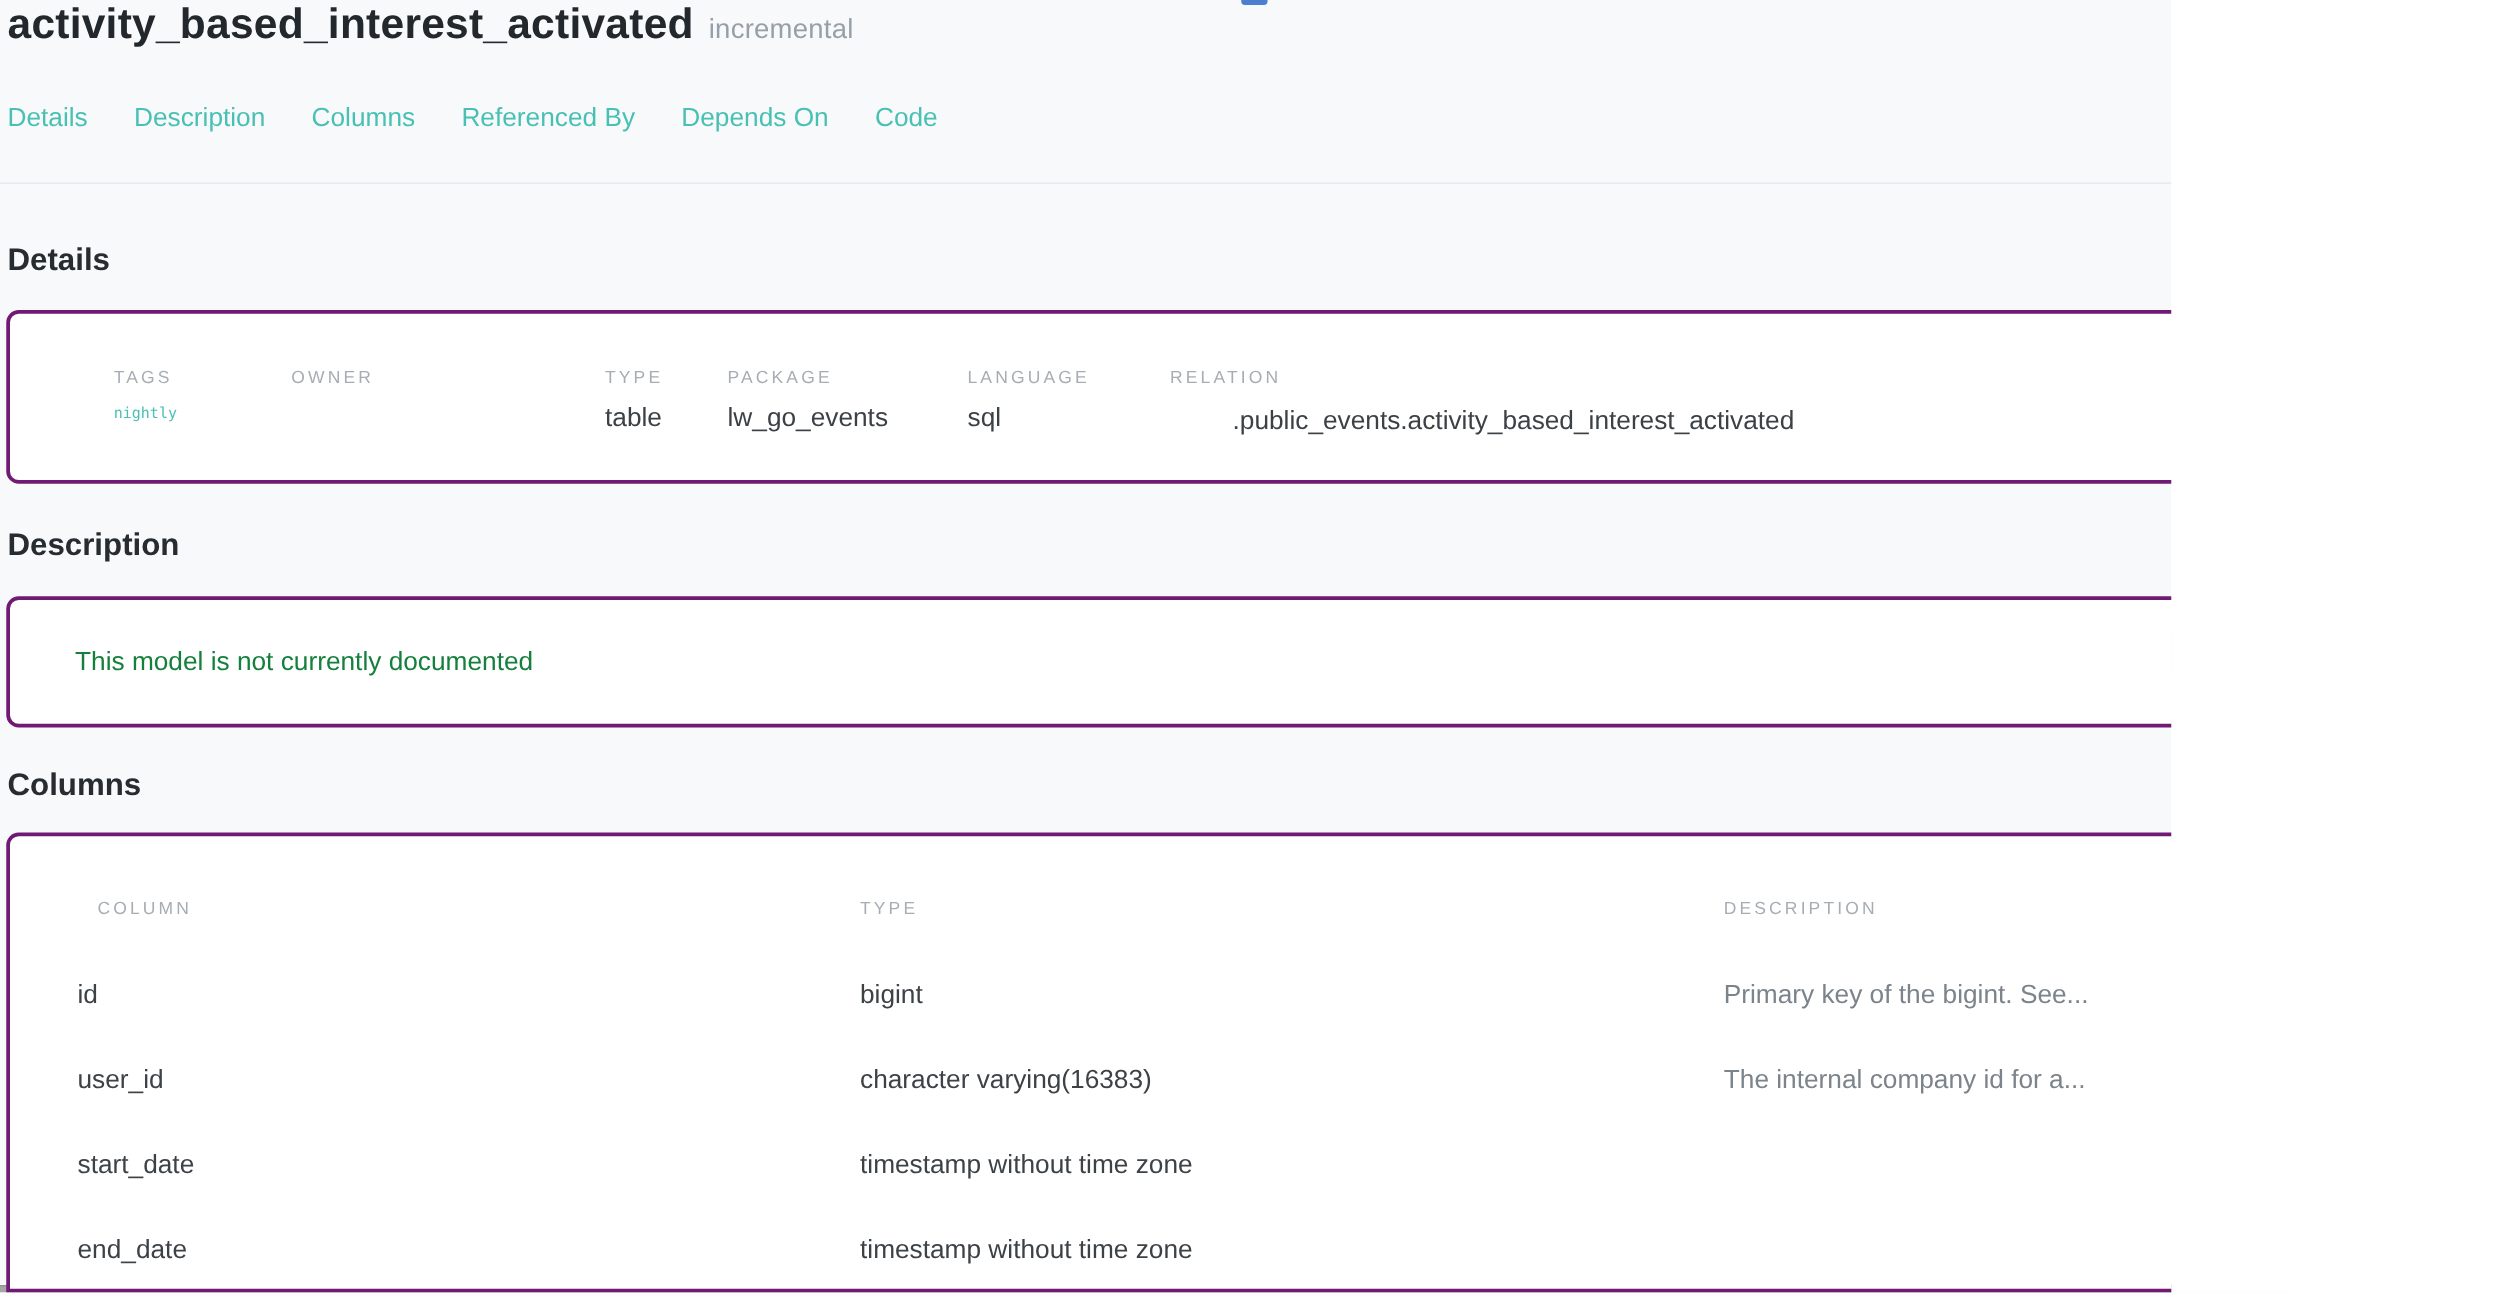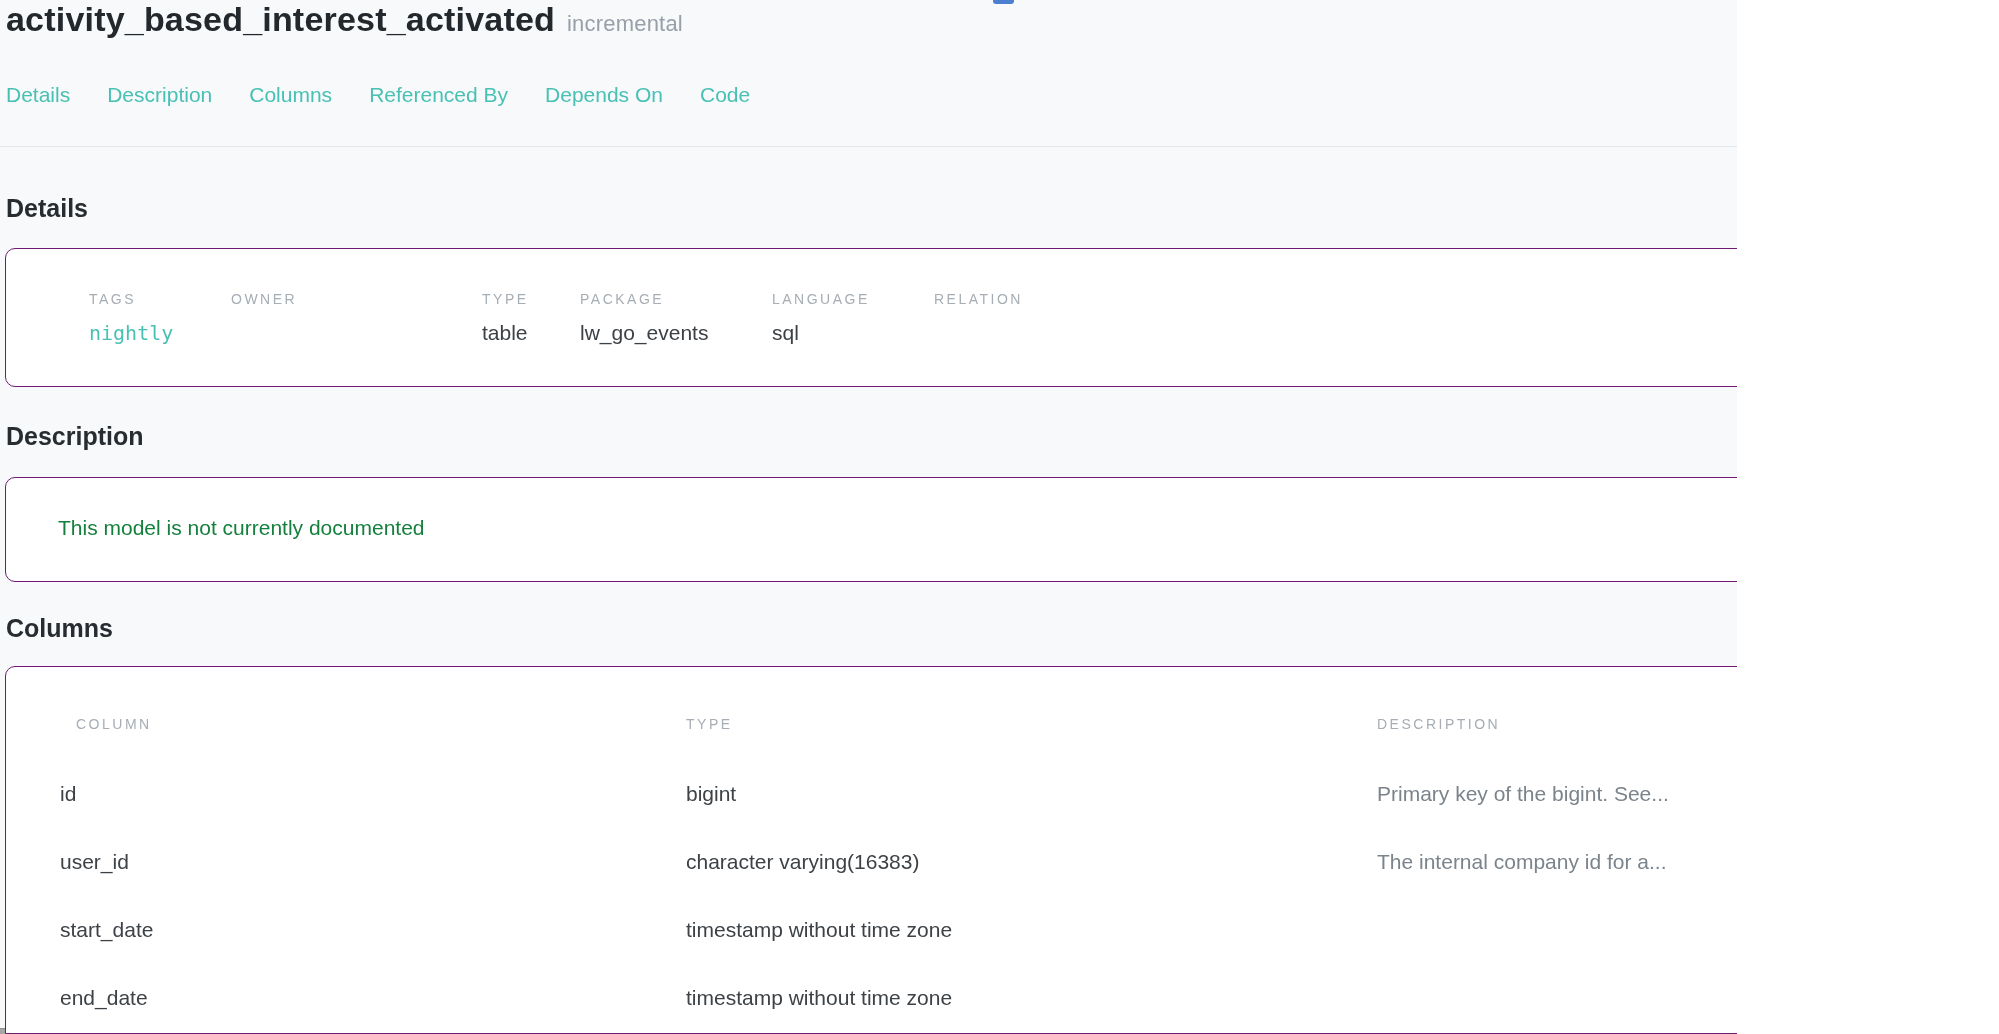--- a/index.html
+++ b/index.html
@@ -50,37 +50,37 @@
   .section-heading {
     position:absolute; left:6px;
     font-size:25px; font-weight:700; color:#272c31; white-space:nowrap;
   }
   #details-heading     { top:194px; }
   #description-heading { top:422px; }
   #columns-heading     { top:614px; }
 
   .card {
     position:absolute; left:5px; width:1994px;
-    background:#ffffff; border:1px solid #701a75; border-radius:10px;
+    background:#ffffff; border:3px solid #701a75; border-radius:10px;
   }
   #details-card     { top:248px; height:139px; }
   #description-card { top:477px; height:105px; }
   #columns-card     { top:666px; height:368px; border-radius:10px 10px 0 0; }
 
   
   .detail-field { position:absolute; top:42px; }
   .detail-label {
     font-size:14px; color:#a6adb4; letter-spacing:2.5px;
     text-transform:uppercase; white-space:nowrap;
   }
   .detail-value {
     margin-top:14px; font-size:21px; color:#3c4146; white-space:nowrap;
   }
   .detail-value.tag {
-    font-family:"DejaVu Sans Mono", monospace; font-size:20px; color:#49c0b4;
+    font-family:"DejaVu Sans Mono", monospace; font-size:12px; color:#49c0b4;
   }
   #field-tags     { left:83px; }
   #field-owner    { left:225px; }
   #field-type     { left:476px; }
   #field-package  { left:574px; }
   #field-language { left:766px; }
   #field-relation { left:928px; }
   #field-relation .detail-value { margin-left:50px; margin-top:16px; }
 
   
@@ -151,20 +151,21 @@
     <div class="detail-field" id="field-package">
       <div class="detail-label">PACKAGE</div>
       <div class="detail-value">lw_go_events</div>
     </div>
     <div class="detail-field" id="field-language">
       <div class="detail-label">LANGUAGE</div>
       <div class="detail-value">sql</div>
     </div>
     <div class="detail-field" id="field-relation">
       <div class="detail-label">RELATION</div>
+      <div class="detail-value">.public_events.activity_based_interest_activated</div>
     </div>
   </div>
 
   <div class="section-heading" id="description-heading">Description</div>
 
   <div class="card" id="description-card">
     <div class="description-text">This model is not currently documented</div>
   </div>
 
   <div class="section-heading" id="columns-heading">Columns</div>

